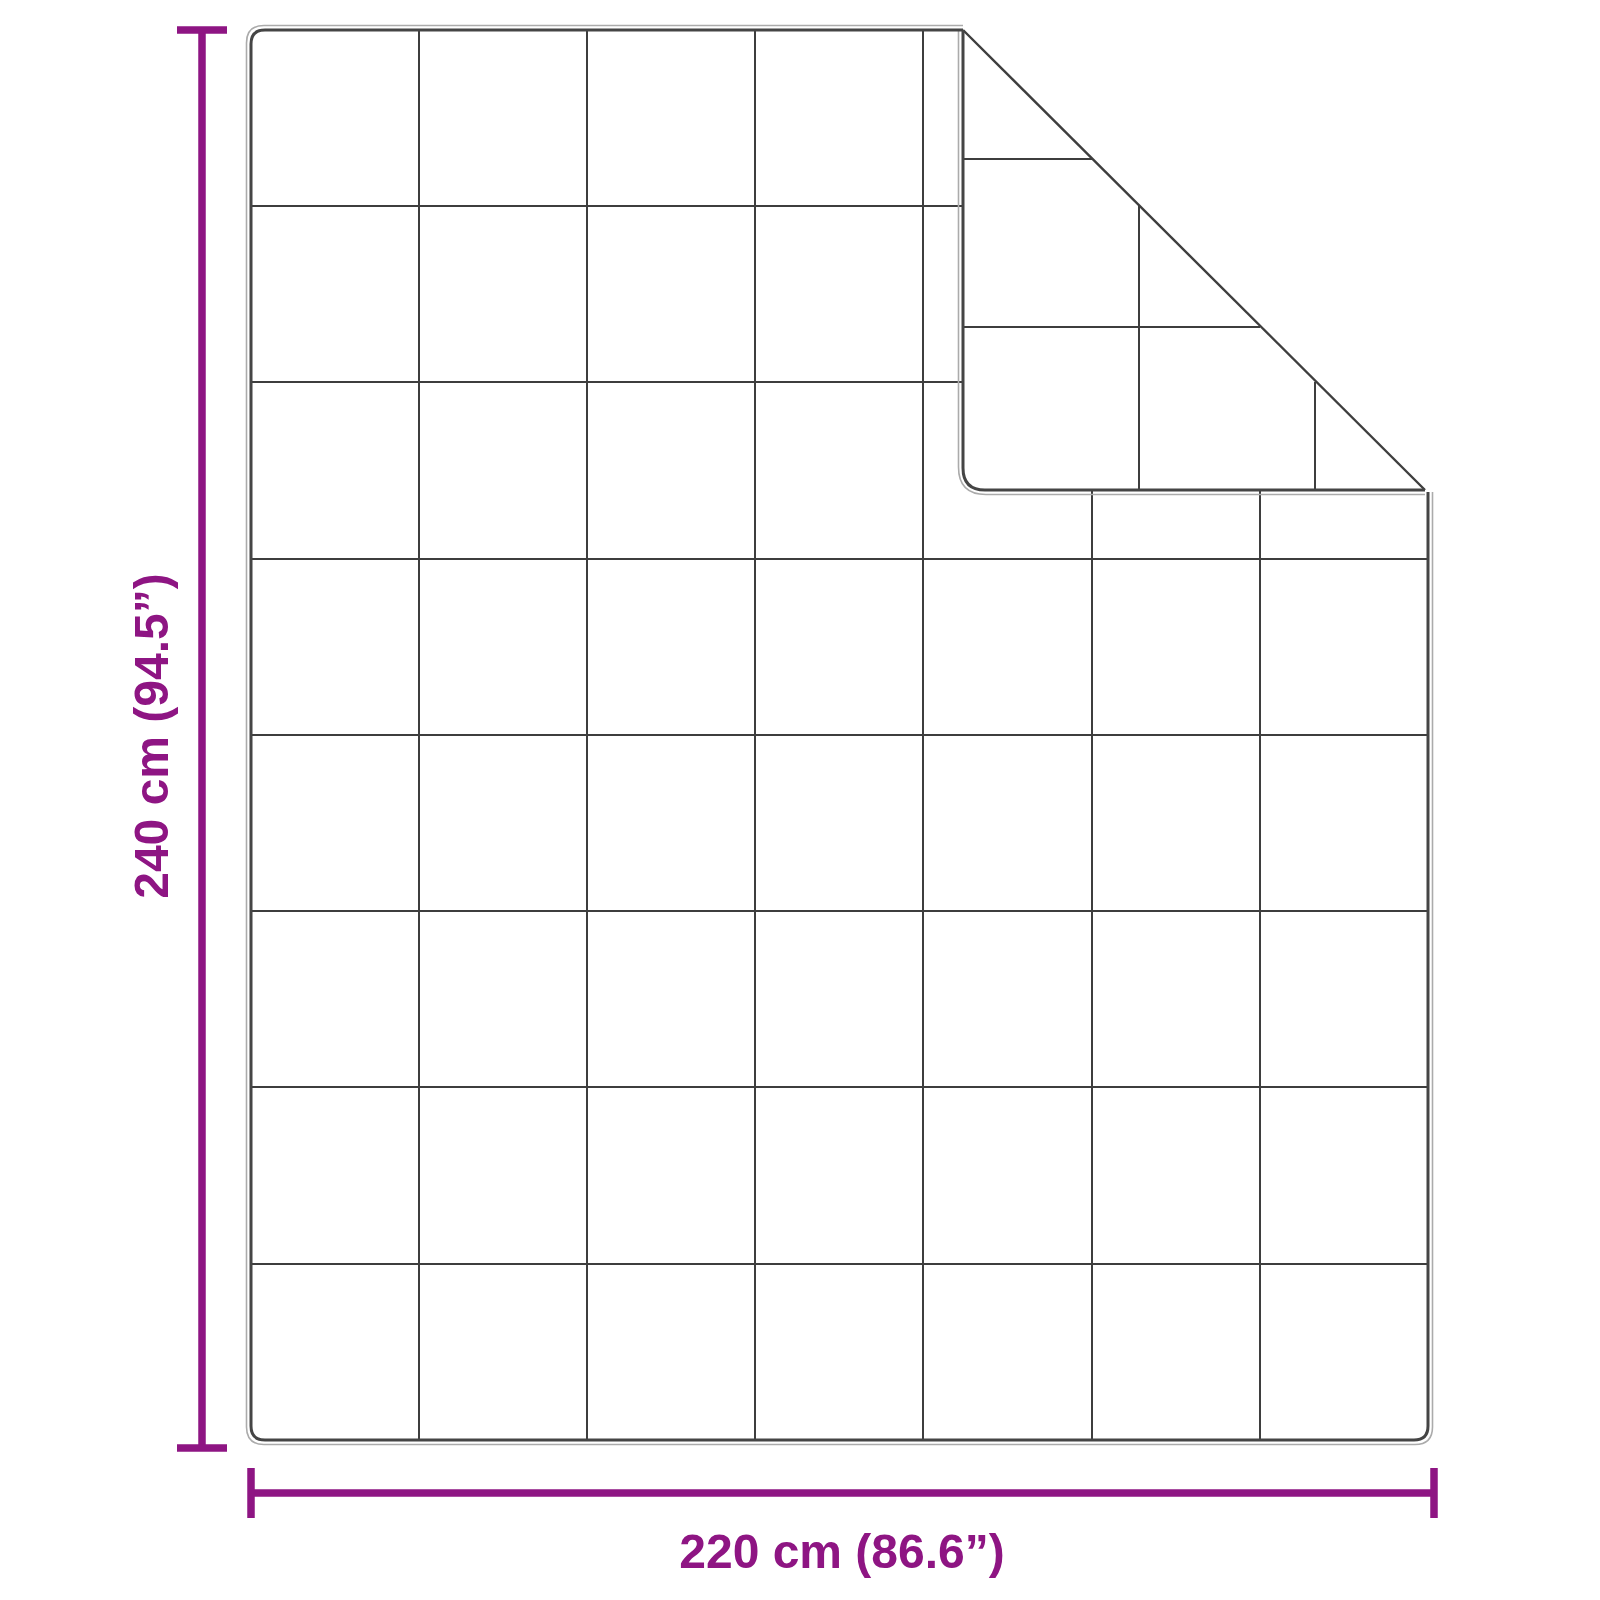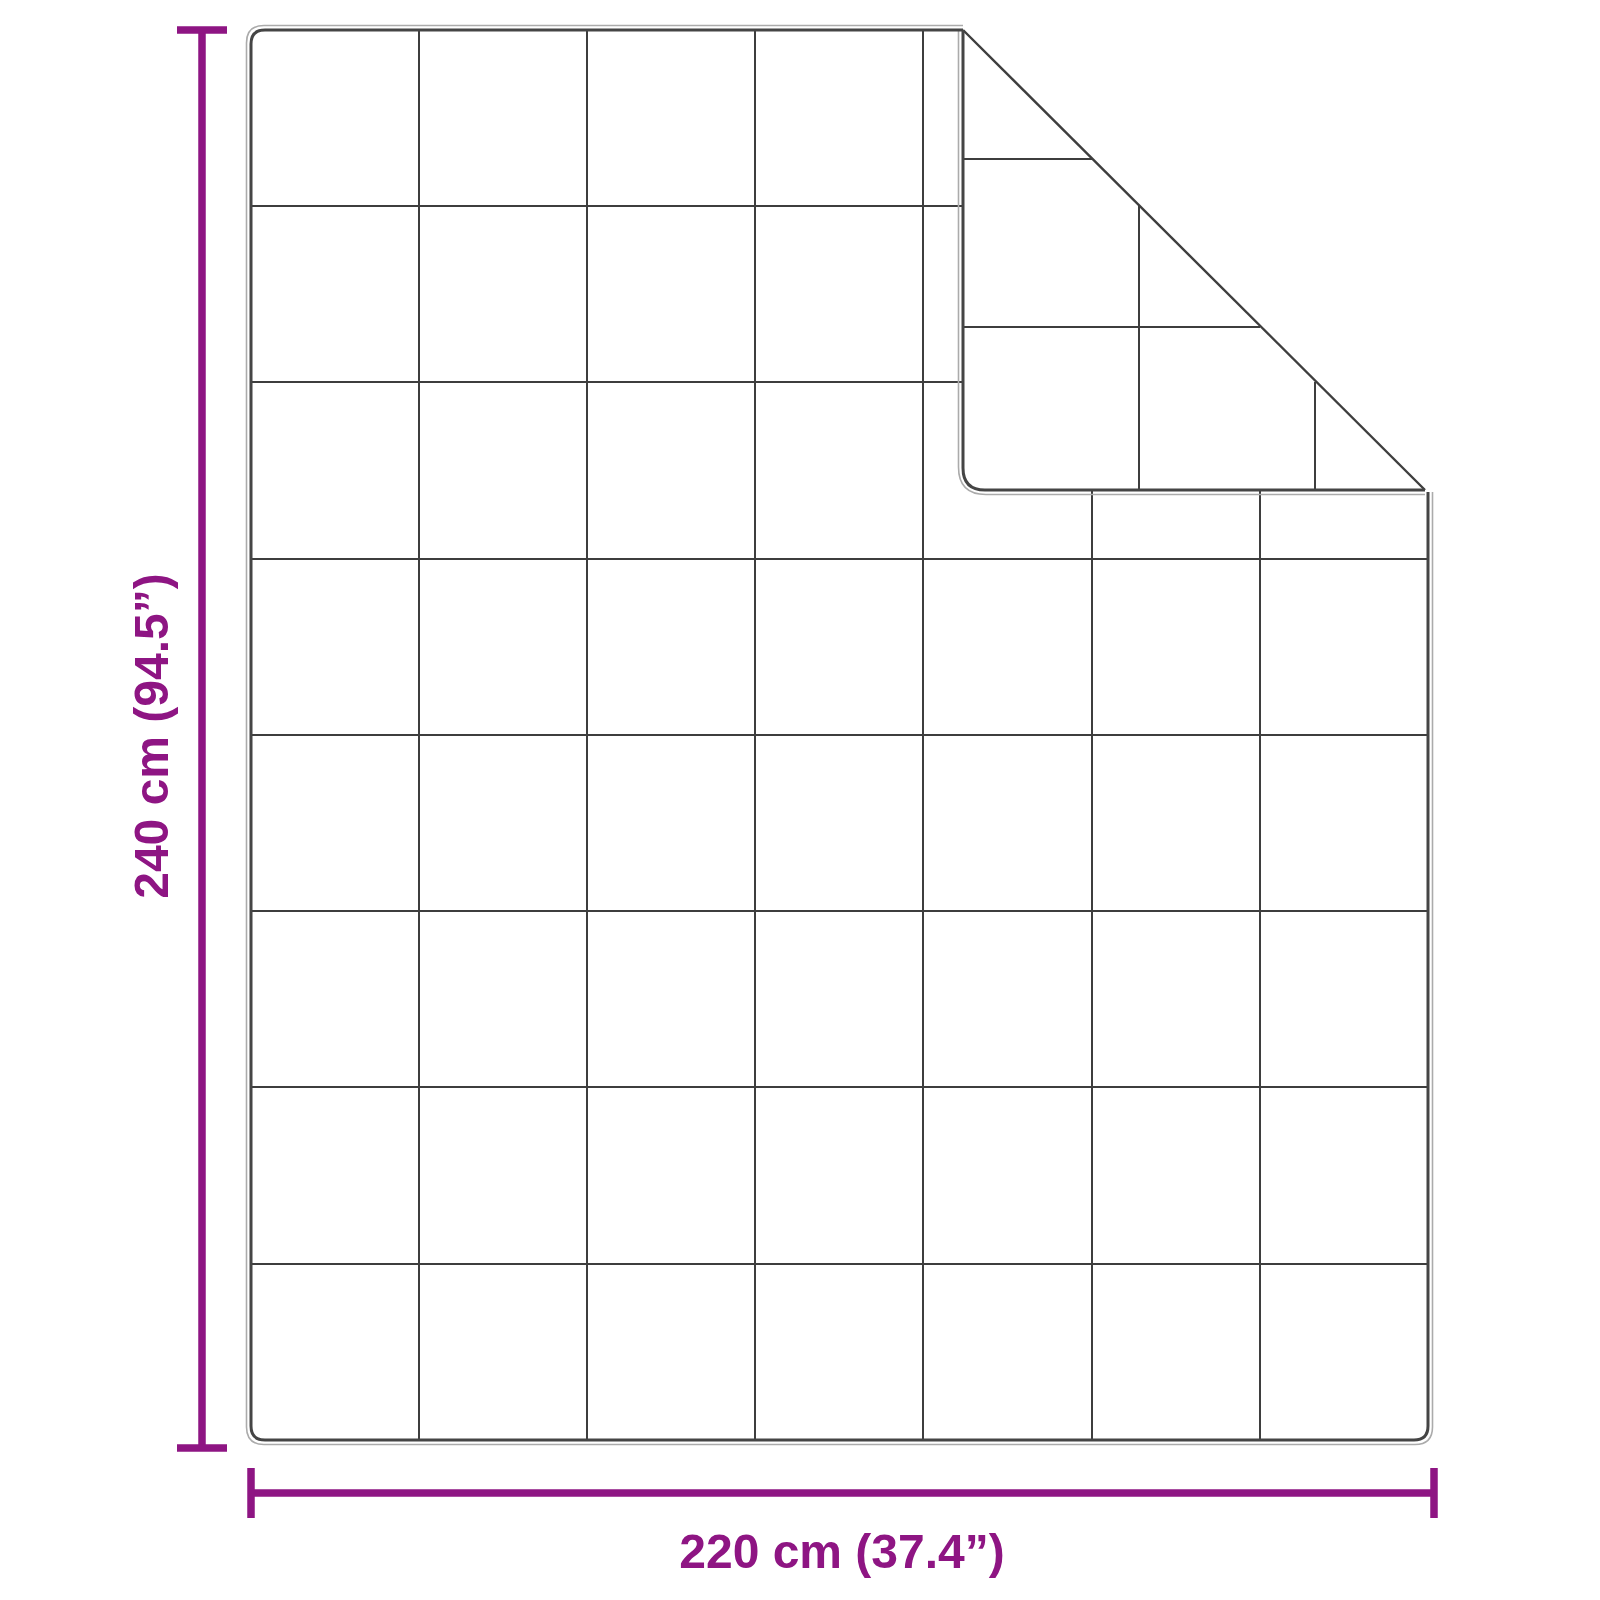--- a/index.html
+++ b/index.html
@@ -104,15 +104,15 @@
       <g>
         <line x1="251" y1="1493" x2="1434" y2="1493"></line>
         <line x1="251" y1="1468" x2="251" y2="1518"></line>
         <line x1="1434" y1="1468" x2="1434" y2="1518"></line>
       </g>
     </g>
   </svg>
 
   <div class="dim-label dim-label-vertical">240 cm (94.5”)</div>
 
-  <div class="dim-label dim-label-horizontal">220 cm (37.4”)</div>
+  <div class="dim-label dim-label-horizontal">220 cm (86.6”)</div>
 
 </div>
 
 </body></html>

